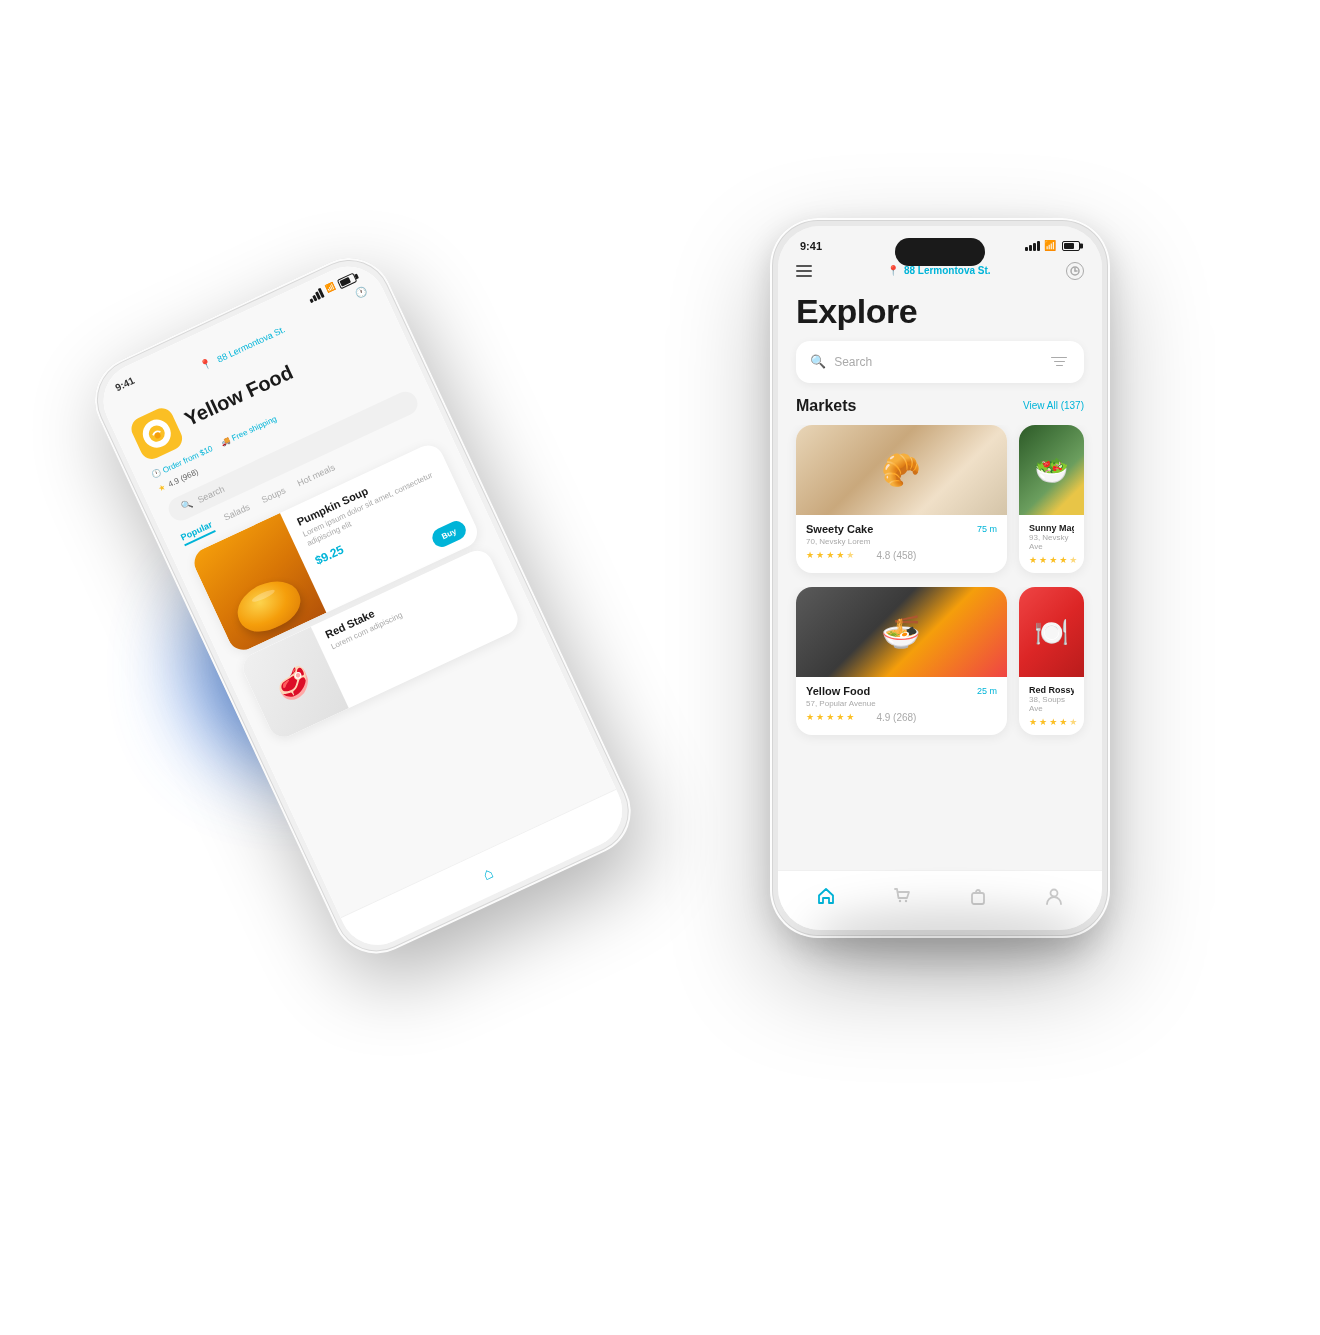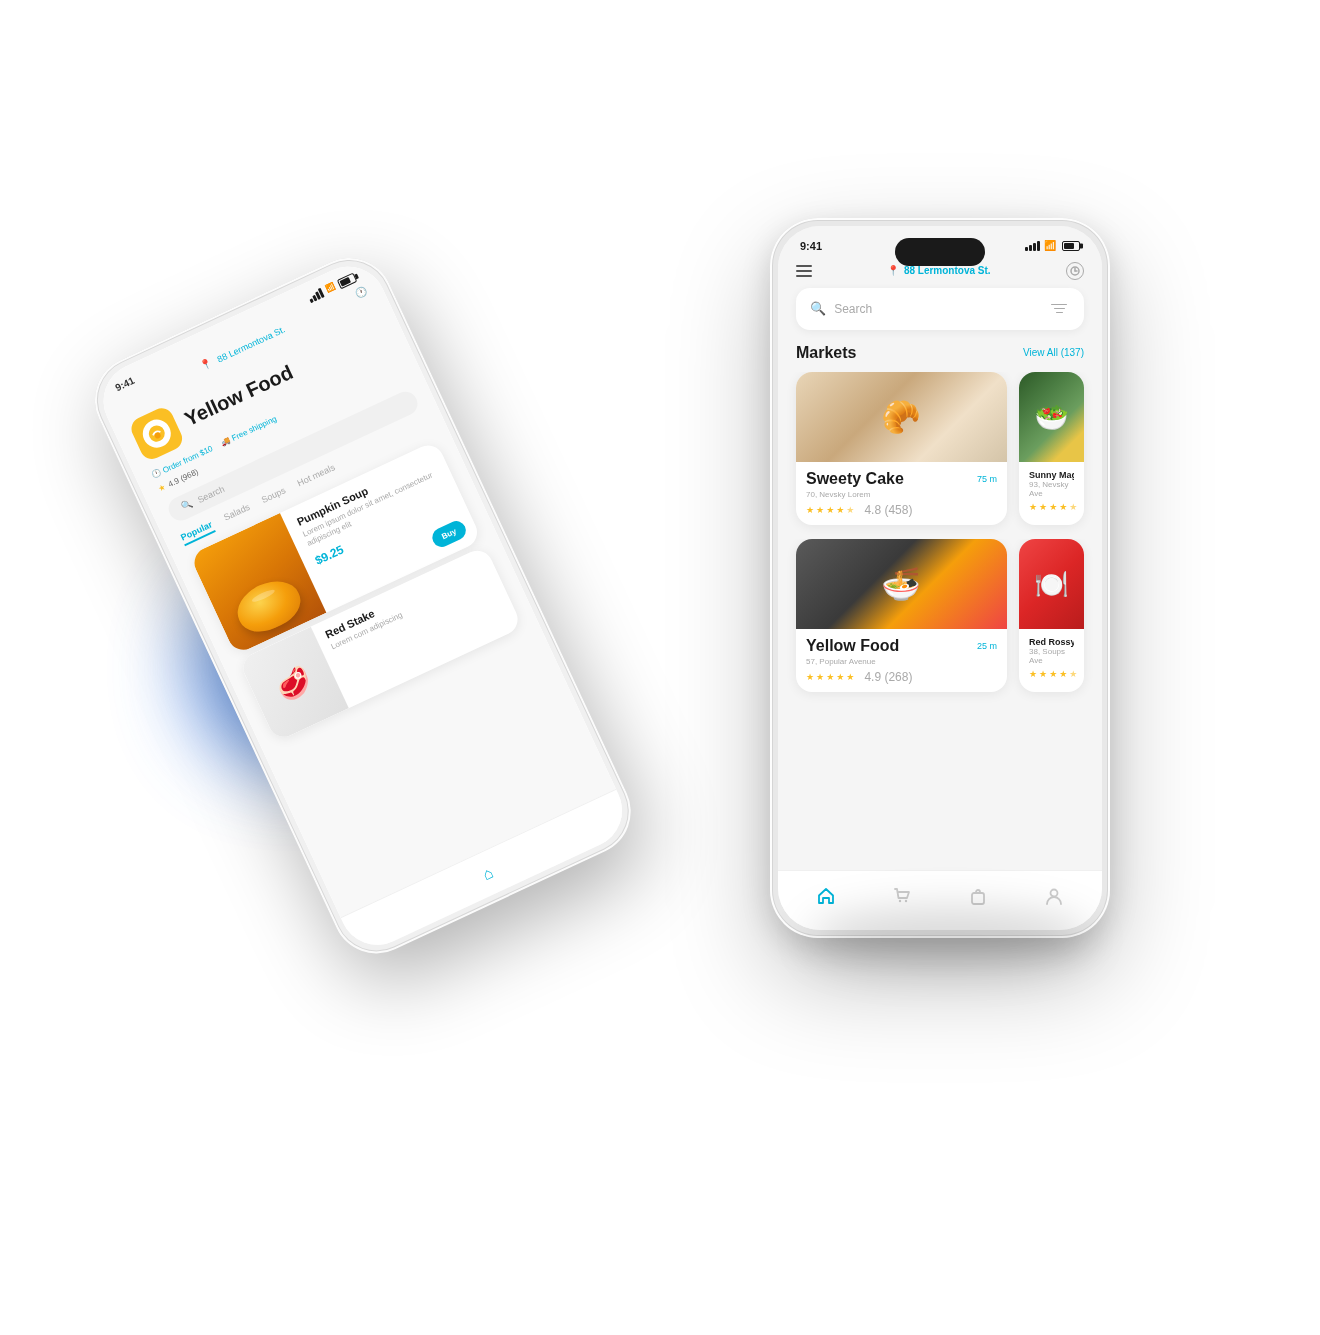--- a/index.html
+++ b/index.html
@@ -528,21 +528,21 @@
     }
 
     .card-name-row {
       display: flex;
       justify-content: space-between;
       align-items: center;
       margin-bottom: 2px;
     }
 
     .card-name {
-      font-size: 16px;
+      font-size: 11px;
       font-weight: 700;
       color: #1a1a1a;
     }
 
     .card-distance {
       font-size: 9px;
       color: #00b4d8;
       font-weight: 500;
     }
 
@@ -553,21 +553,21 @@
     }
 
     .card-stars {
       display: flex;
       align-items: center;
       gap: 2px;
     }
 
     .star-filled { color: #fbbf24; font-size: 9px; }
     .star-half { color: #fbbf24; font-size: 9px; opacity: 0.6; }
-    .rating-text { font-size: 12px; color: #aaa; margin-left: 8px; }
+    .rating-text { font-size: 10px; color: #aaa; margin-left: 20px; }
 
     
     .restaurant-card {
       flex: 1;
       background: white;
       border-radius: 16px;
       overflow: hidden;
       box-shadow: 0 2px 12px rgba(0,0,0,0.07);
     }
 
@@ -921,20 +921,21 @@
             </div>
             <div class="clock-icon-sm">
               <svg width="10" height="10" viewBox="0 0 10 10">
                 <circle cx="5" cy="5" r="4" stroke="#aaa" stroke-width="1.5" fill="none"></circle>
                 <line x1="5" y1="5" x2="5" y2="2" stroke="#aaa" stroke-width="1.5" stroke-linecap="round"></line>
                 <line x1="5" y1="5" x2="7" y2="5" stroke="#aaa" stroke-width="1.5" stroke-linecap="round"></line>
               </svg>
             </div>
           </div>
 
+          <div class="front-explore-title">Explore</div>
 
           <div class="front-search-bar">
             <span style="color:#aaa;font-size:13px;">🔍</span>
             <span class="search-placeholder">Search</span>
             <div class="filter-icon-wrap">
               <div class="filter-line"></div>
               <div class="filter-line"></div>
               <div class="filter-line"></div>
             </div>
           </div>

